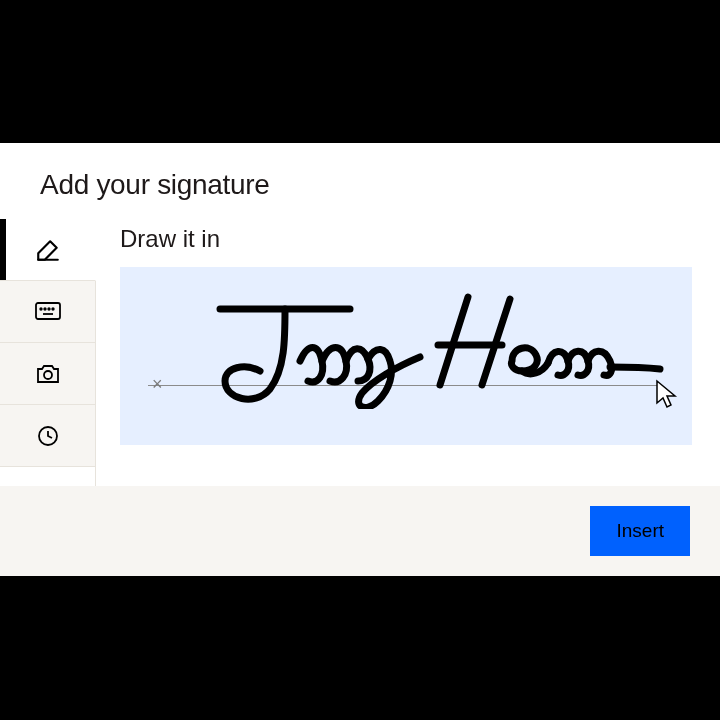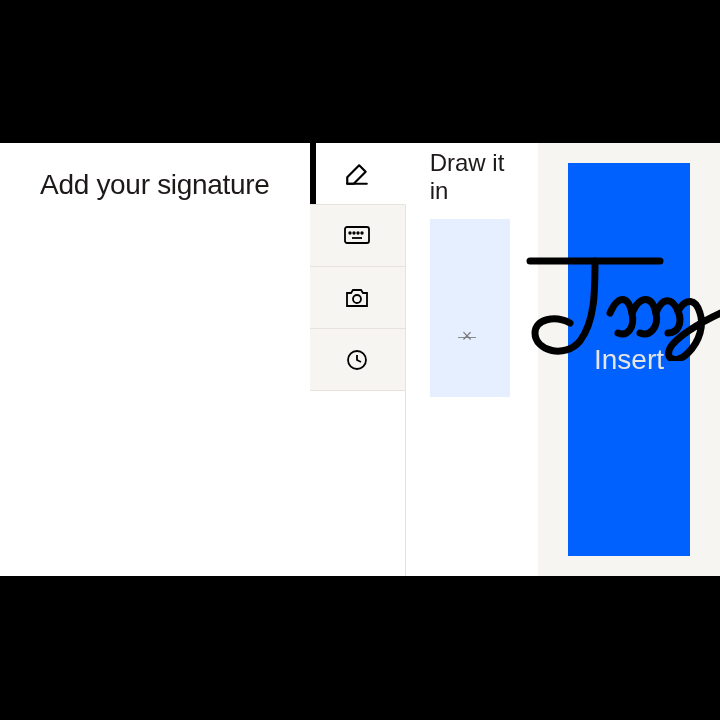--- a/index.html
+++ b/index.html
@@ -11,21 +11,21 @@
     overflow: hidden;
   }
   .modal {
     position: absolute;
     top: 143px;
     left: 0;
     width: 720px;
     height: 433px;
     background: #f7f5f2;
     display: flex;
-    flex-direction: row;
+    flex-direction: column;
   }
   .header {
     padding: 26px 40px 18px 40px;
     background: #fff;
   }
   .title {
     font-size: 28px;
     font-weight: 500;
     color: #1e1919;
     letter-spacing: -0.3px;
@@ -107,22 +107,22 @@
     top: 112px;
   }
   .footer {
     display: flex;
     justify-content: flex-end;
     padding: 20px 30px 20px 30px;
     background: #f7f5f2;
   }
   .btn {
     background: #0061fe;
-    color: #e5e5e5;
-    font-size: 28px;
+    color: #000000;
+    font-size: 19px;
     font-weight: 500;
     border: none;
     padding: 14px 26px;
     cursor: pointer;
   }
 </style>
 </head>
 <body>
 
 <div class="modal">

